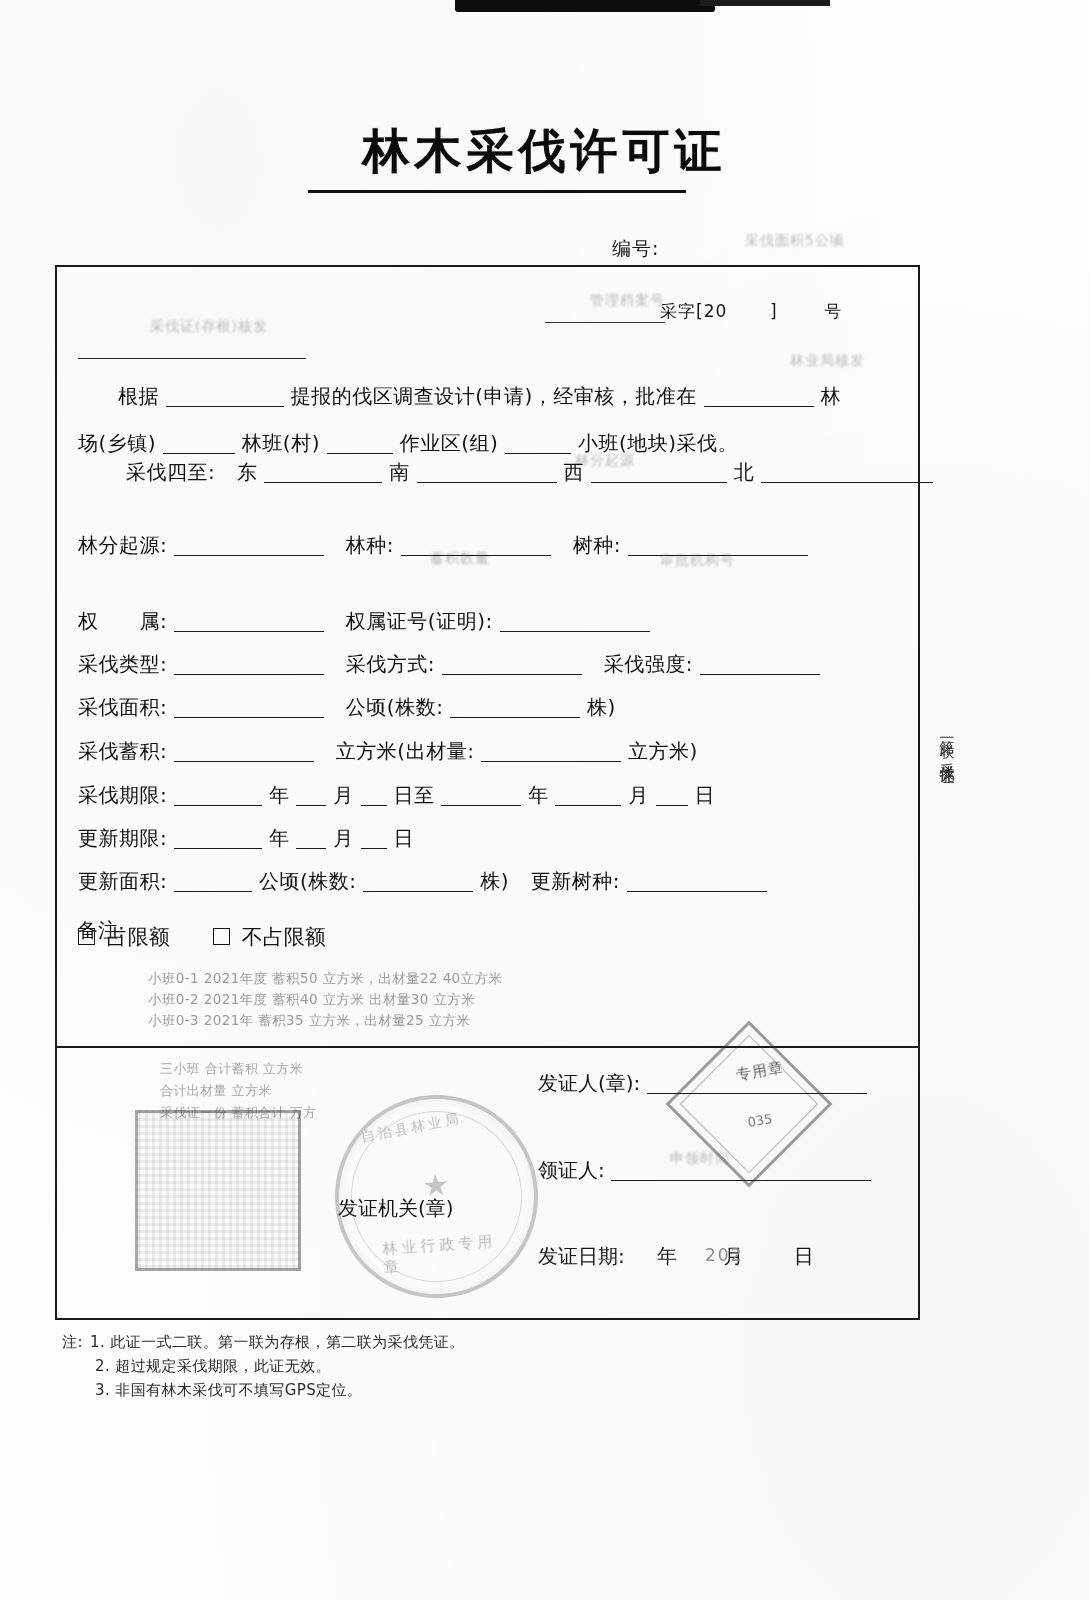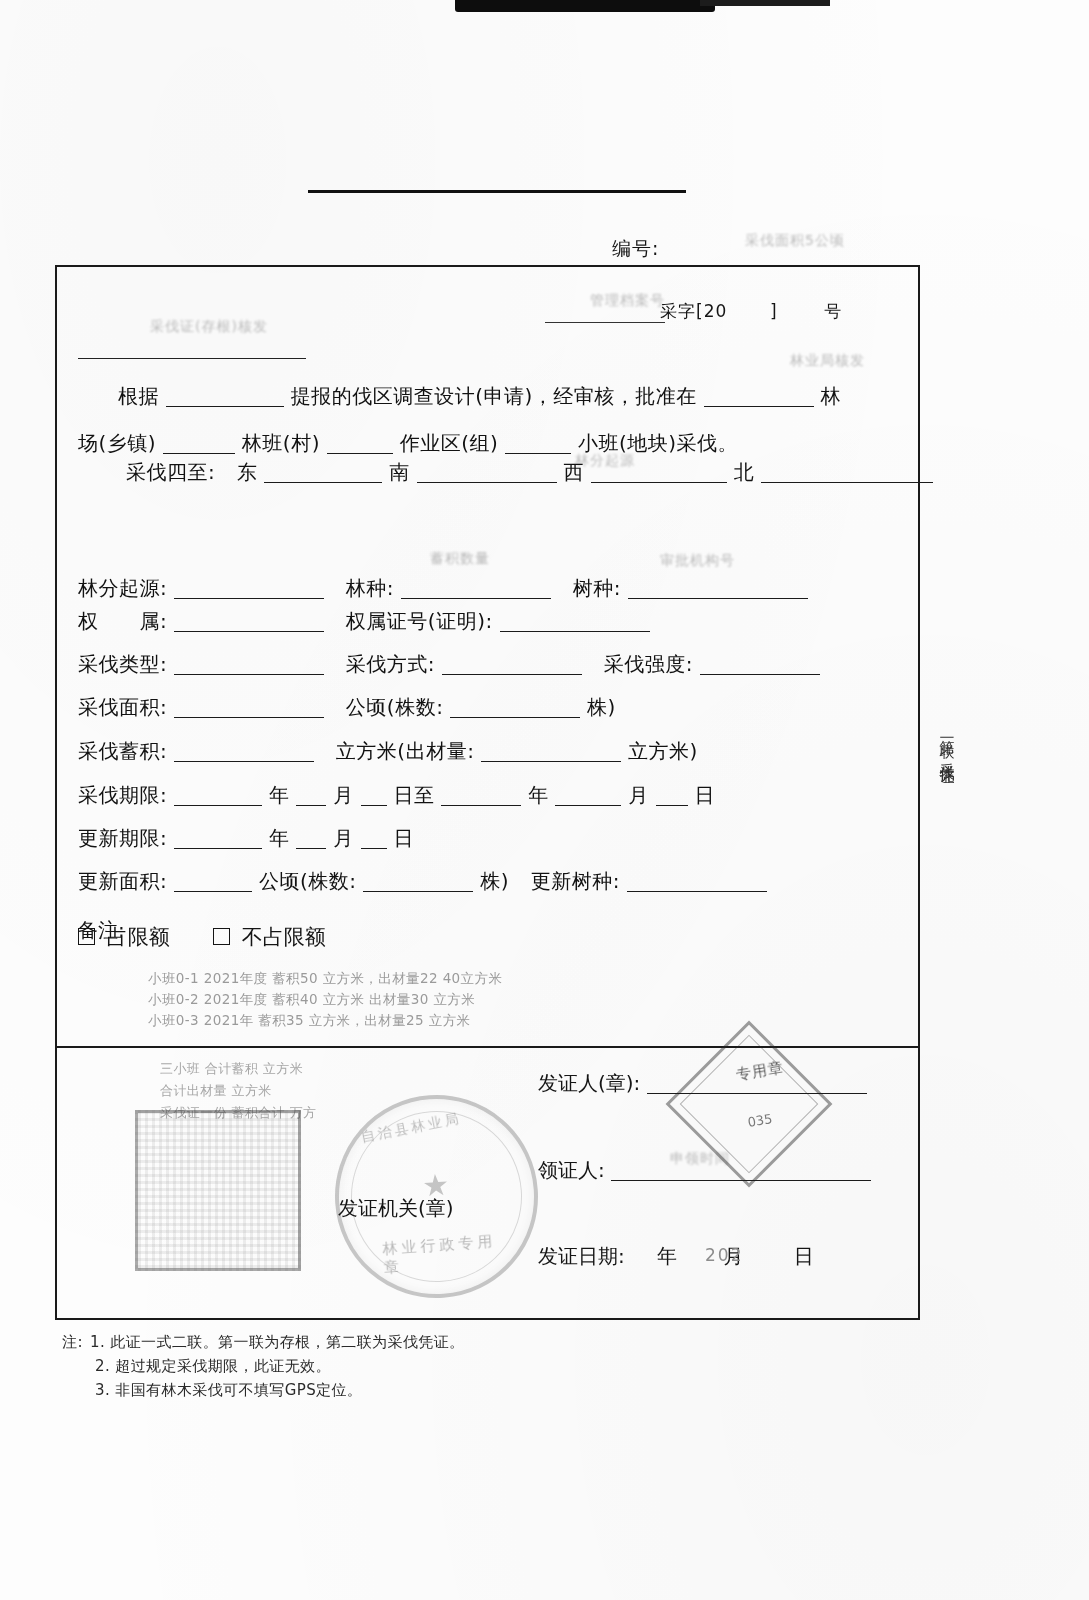--- a/index.html
+++ b/index.html
@@ -374,20 +374,21 @@
 
   <div class="ghost" style="left:745px;top:232px;">采伐面积5公顷</div>
   <div class="ghost" style="left:590px;top:292px;">管理档案号</div>
   <div class="ghost" style="left:150px;top:318px;">采伐证(存根)核发</div>
   <div class="ghost" style="left:790px;top:352px;">林业局核发</div>
   <div class="ghost" style="left:430px;top:550px;">蓄积数量</div>
   <div class="ghost" style="left:660px;top:552px;">审批机构号</div>
   <div class="ghost" style="left:575px;top:452px;">林分起源</div>
   <div class="ghost" style="left:670px;top:1150px;">申领时间</div>
 
+  <div class="title">林木采伐许可证</div>
   <div class="title-underline"></div>
 
   <div class="serial-label">编号:</div>
 
   <div class="frame"></div>
   <div class="frame-inner-divider"></div>
 
   <div class="code-row">
     <span>采字[20</span>
     <span class="num-blank"></span>
@@ -422,21 +423,21 @@
     <span class="ul" style="width:118px;"></span>
     <span>南</span>
     <span class="ul" style="width:140px;"></span>
     <span>西</span>
     <span class="ul" style="width:136px;"></span>
     <span>北</span>
     <span class="ul" style="width:172px;"></span>
   </div>
 
 
-  <div class="line" style="left:78px;top:575px;">
+  <div class="line" style="left:78px;top:532px;">
     <span>林分起源:</span>
     <span class="ul" style="width:150px;"></span>
     <span class="sp"></span>
     <span>林种:</span>
     <span class="ul" style="width:150px;"></span>
     <span class="sp"></span>
     <span>树种:</span>
     <span class="ul" style="width:180px;"></span>
   </div>
 

